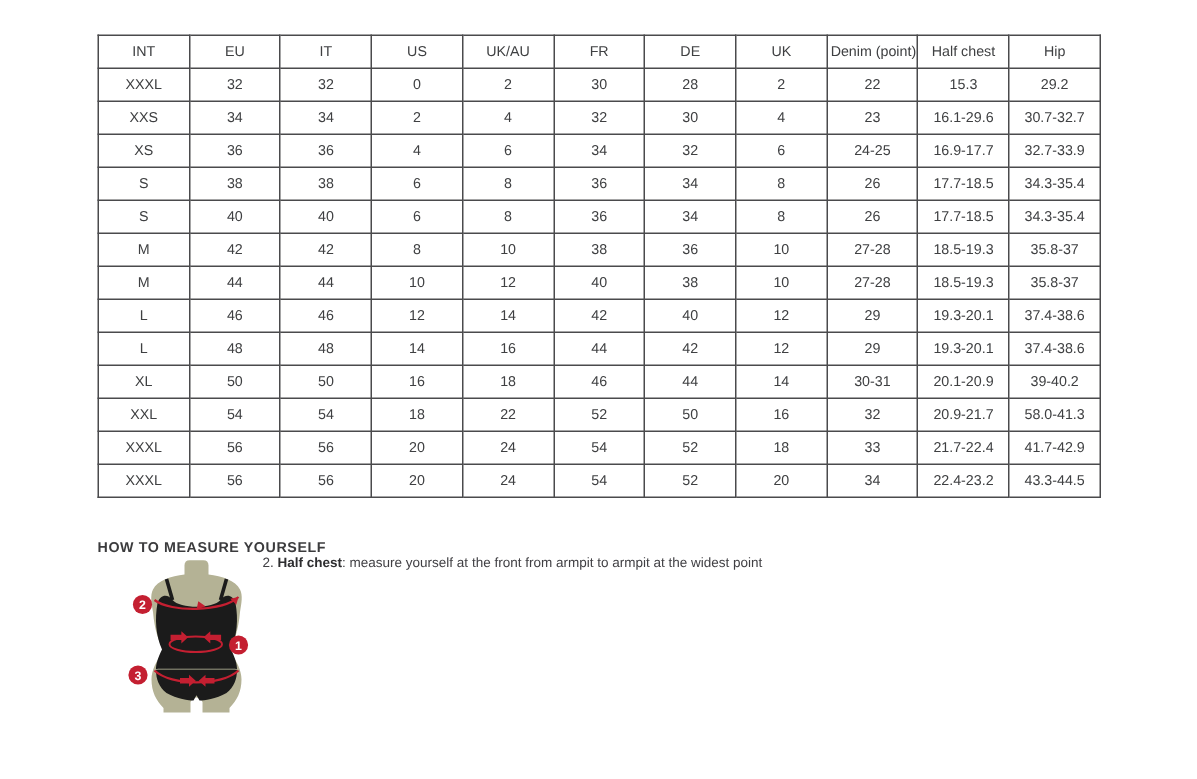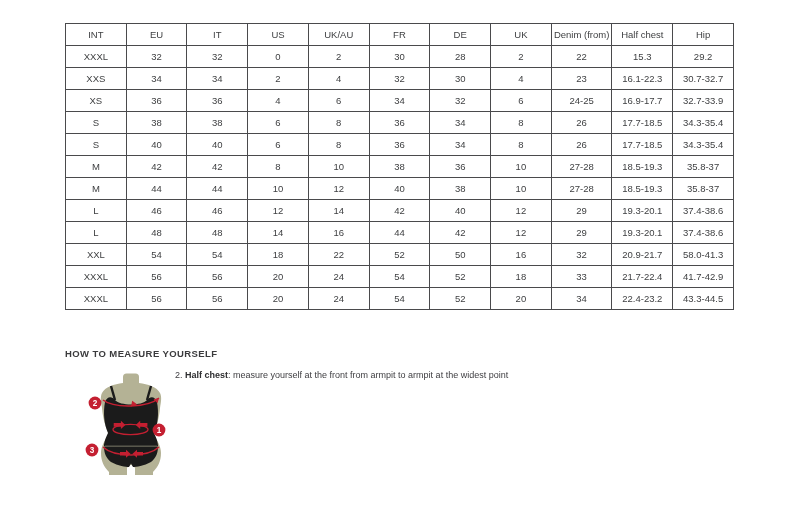--- a/index.html
+++ b/index.html
@@ -33,21 +33,21 @@
     font-weight: 400;
     color: #3f4042;
     white-space: nowrap;
     overflow: hidden;
   }
 
   
   .measure-title {
     position: absolute;
     left: 65px;
-    top: 348px;
+    top: 360px;
     font-size: 9.5px;
     font-weight: 700;
     letter-spacing: 0.4px;
     color: #3b3b3d;
     text-align: center;
   }
   .figure {
     position: absolute;
     left: 76px;
     top: 368px;
@@ -77,21 +77,21 @@
     <thead>
       <tr id="head-row">
           <th>INT</th>
           <th>EU</th>
           <th>IT</th>
           <th>US</th>
           <th>UK/AU</th>
           <th>FR</th>
           <th>DE</th>
           <th>UK</th>
-          <th>Denim (from)</th>
+          <th>Denim (point)</th>
           <th>Half chest</th>
           <th>Hip</th>
         </tr>
     </thead>
     <tbody id="body-rows">
         <tr>
           <td>XXXL</td>
           <td>32</td>
           <td>32</td>
           <td>0</td>
@@ -106,21 +106,21 @@
         <tr>
           <td>XXS</td>
           <td>34</td>
           <td>34</td>
           <td>2</td>
           <td>4</td>
           <td>32</td>
           <td>30</td>
           <td>4</td>
           <td>23</td>
-          <td>16.1-22.3</td>
+          <td>16.1-29.6</td>
           <td>30.7-32.7</td>
         </tr>
         <tr>
           <td>XS</td>
           <td>36</td>
           <td>36</td>
           <td>4</td>
           <td>6</td>
           <td>34</td>
           <td>32</td>
@@ -199,20 +199,33 @@
           <td>48</td>
           <td>48</td>
           <td>14</td>
           <td>16</td>
           <td>44</td>
           <td>42</td>
           <td>12</td>
           <td>29</td>
           <td>19.3-20.1</td>
           <td>37.4-38.6</td>
+        </tr>
+        <tr>
+          <td>XL</td>
+          <td>50</td>
+          <td>50</td>
+          <td>16</td>
+          <td>18</td>
+          <td>46</td>
+          <td>44</td>
+          <td>14</td>
+          <td>30-31</td>
+          <td>20.1-20.9</td>
+          <td>39-40.2</td>
         </tr>
         <tr>
           <td>XXL</td>
           <td>54</td>
           <td>54</td>
           <td>18</td>
           <td>22</td>
           <td>52</td>
           <td>50</td>
           <td>16</td>

